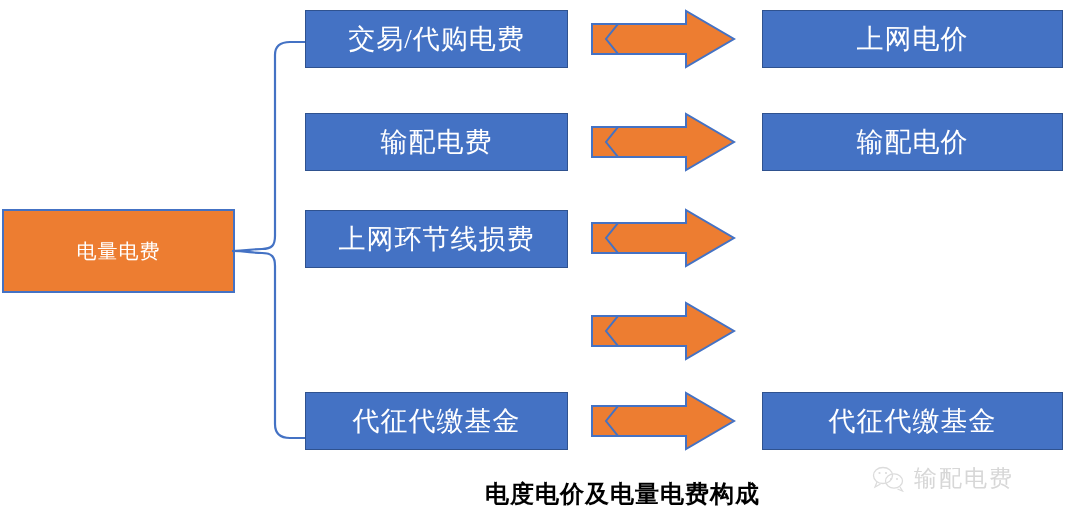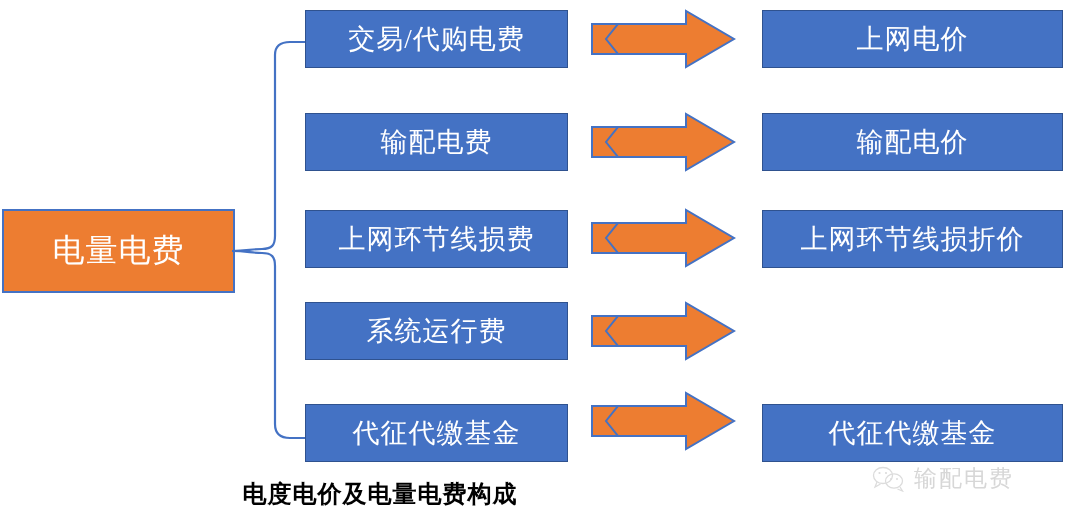--- a/index.html
+++ b/index.html
@@ -37,42 +37,42 @@
   .box-orange {
     background: #ed7d31;
     border: 2px solid #4472c4;
   }
 
   .root-box {
     left: 2px;
     top: 209px;
     width: 233px;
     height: 84px;
-    font-size: 32px;
+    font-size: 20px;
     justify-content: center;
   }
 
   .left-box {
     left: 305px;
     width: 263px;
     height: 58px;
     font-size: 27px;
   }
   .right-box {
     left: 762px;
     width: 301px;
     height: 58px;
     font-size: 27px;
   }
 
   .row0 { top: 10px; }
   .row1 { top: 113px; }
   .row2 { top: 210px; }
   .row3 { top: 302px; }
-  .row4 { top: 404px; }
+  .row4 { top: 392px; }
 
   
   .arrow {
     position: absolute;
     left: 590px;
     width: 146px;
     height: 62px;
   }
   .arrow.row0 { top: 8px; }
   .arrow.row1 { top: 111px; }
@@ -89,21 +89,21 @@
     height: 470px;
     pointer-events: none;
   }
 
   
   .caption {
     position: absolute;
     left: 0px;
     top: 478px;
     width: 760px;
-    text-align: center;
+    text-align: right;
     font-size: 24px;
     font-weight: bold;
     color: #000000;
     letter-spacing: 1px;
   }
 
   
   .watermark {
     position: absolute;
     left: 872px;
@@ -162,27 +162,21 @@
     <span>输配电价</span>
   </div>
 
   <div class="box box-blue left-box row2">
     <span>上网环节线损费</span>
   </div>
   <svg class="arrow row2" viewBox="0 0 146 62">
     <path d="M 2,16 L 28,16 L 16,31 L 28,46 L 2,46 L 2,16 Z
              M 28,16 L 96,16 L 96,3 L 144,31 L 96,59 L 96,46 L 28,46 L 16,31 Z" fill="#ed7d31" stroke="#4472c4" stroke-width="2" stroke-linejoin="miter"></path>
   </svg>
-  <div class="box box-blue right-box row2">
-    <span>上网环节线损折价</span>
-  </div>
-
-  <div class="box box-blue left-box row3">
-    <span>系统运行费</span>
-  </div>
+
   <svg class="arrow row3" viewBox="0 0 146 62">
     <path d="M 2,16 L 28,16 L 16,31 L 28,46 L 2,46 L 2,16 Z
              M 28,16 L 96,16 L 96,3 L 144,31 L 96,59 L 96,46 L 28,46 L 16,31 Z" fill="#ed7d31" stroke="#4472c4" stroke-width="2" stroke-linejoin="miter"></path>
   </svg>
 
   <div class="box box-blue left-box row4">
     <span>代征代缴基金</span>
   </div>
   <svg class="arrow row4" viewBox="0 0 146 62">
     <path d="M 2,16 L 28,16 L 16,31 L 28,46 L 2,46 L 2,16 Z

